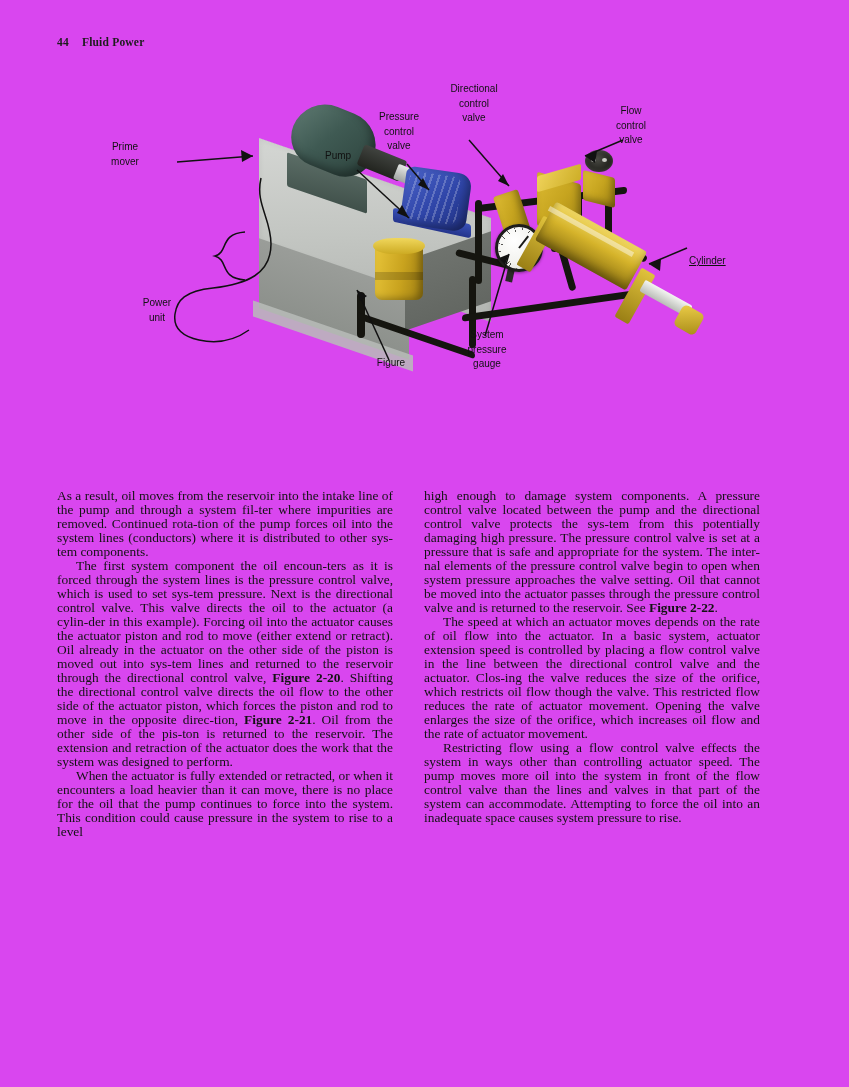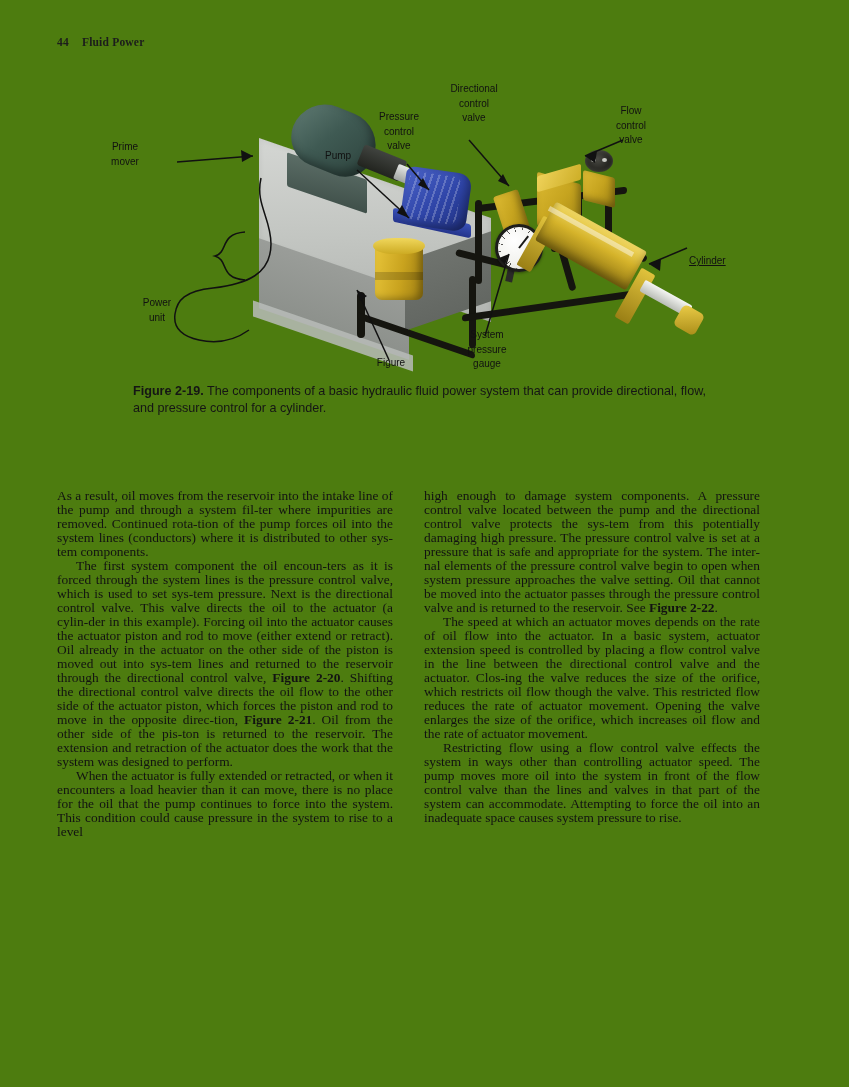--- a/index.html
+++ b/index.html
@@ -4,21 +4,21 @@
 <style>
   html, body {
     margin: 0;
     padding: 0;
     background: #ffffff;
   }
   .page {
     position: relative;
     width: 849px;
     height: 1087px;
-    background: #4d7c0f;
+    background: #d946ef;
     overflow: hidden;
     font-family: "Liberation Serif", "DejaVu Serif", serif;
   }
 
   
   .running-head {
     position: absolute;
     left: 57px;
     top: 36px;
     font-family: "Liberation Serif", "DejaVu Serif", serif;
@@ -463,23 +463,20 @@
       <div class="fig-label rgt" style="left:48px; top:218px; width:104px;">Power
 unit</div>
 
       <div class="fig-label ctr" style="left:292px; top:278px; width:84px;">Figure</div>
 
       <div class="fig-label ctr" style="left:388px; top:250px; width:84px;">System
 pressure
 gauge</div>
     </div>
 
-    <div class="caption">
-      <b>Figure 2-19.</b><span> The components of a basic hydraulic fluid power system that can provide directional, flow, and pressure control for a cylinder.</span>
-    </div>
   </div>
 
   <div class="col col-left">
     <p><span>As a result, oil moves from the reservoir into the intake line of the pump and through a system fil-ter where impurities are removed. Continued rota-tion of the pump forces oil into the system lines (conductors) where it is distributed to other sys-tem components.</span></p>
     <p><span>The first system component the oil encoun-ters as it is forced through the system lines is the pressure control valve, which is used to set sys-tem pressure. Next is the directional control valve. This valve directs the oil to the actuator (a cylin-der in this example). Forcing oil into the actuator causes the actuator piston and rod to move (either extend or retract). Oil already in the actuator on the other side of the piston is moved out into sys-tem lines and returned to the reservoir through the directional control valve, </span><b>Figure 2-20</b><span>. Shifting the directional control valve directs the oil flow to the other side of the actuator piston, which forces the piston and rod to move in the opposite direc-tion, </span><b>Figure 2-21</b><span>. Oil from the other side of the pis-ton is returned to the reservoir. The extension and retraction of the actuator does the work that the system was designed to perform.</span></p>
     <p><span>When the actuator is fully extended or retracted, or when it encounters a load heavier than it can move, there is no place for the oil that the pump continues to force into the system. This condition could cause pressure in the system to rise to a level</span></p>
   </div>
 
   <div class="col col-right">
     <p><span>high enough to damage system components. A pressure control valve located between the pump and the directional control valve protects the sys-tem from this potentially damaging high pressure. The pressure control valve is set at a pressure that is safe and appropriate for the system. The inter-nal elements of the pressure control valve begin to open when system pressure approaches the valve setting. Oil that cannot be moved into the actuator passes through the pressure control valve and is returned to the reservoir. See </span><b>Figure 2-22</b><span>.</span></p>

